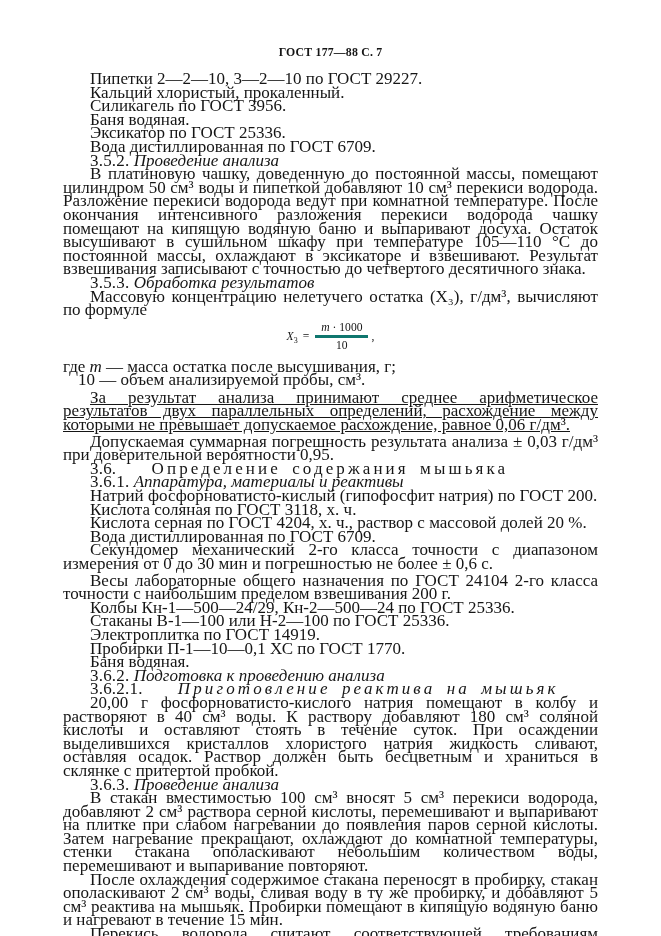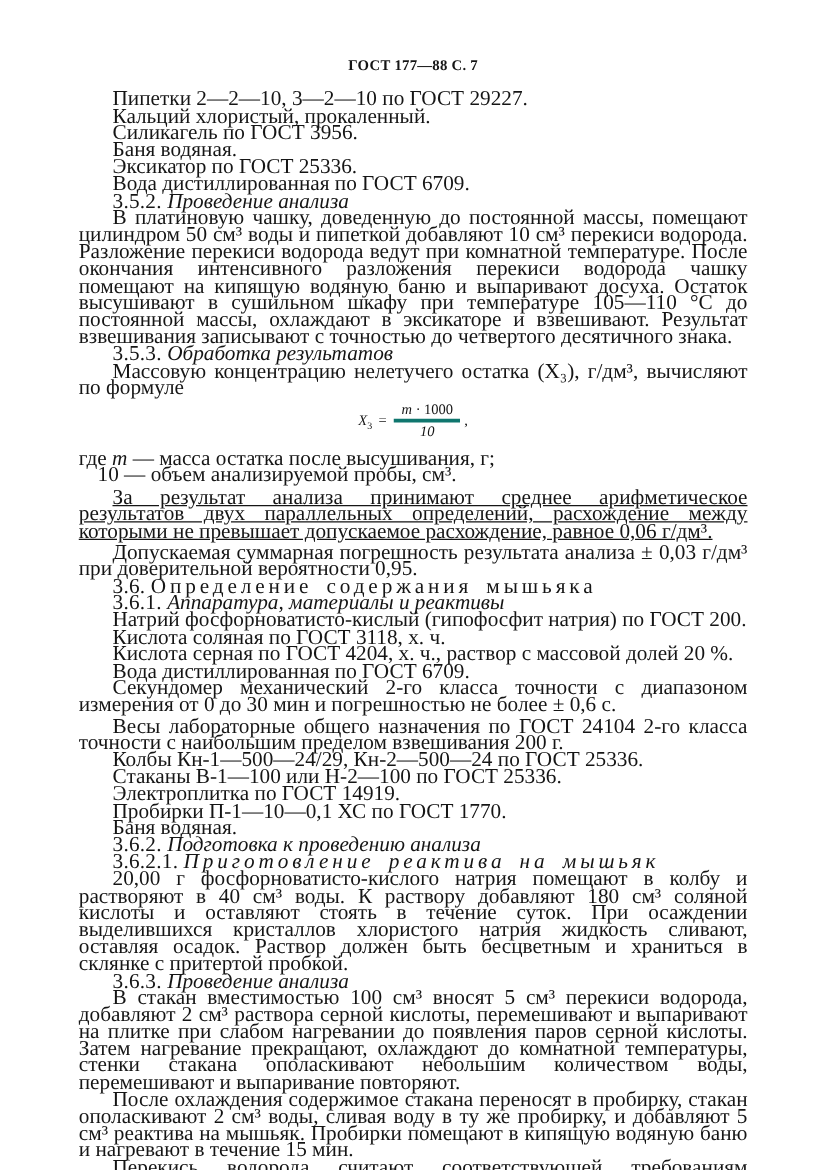--- a/index.html
+++ b/index.html
@@ -21,42 +21,42 @@
     font-size: 11.8px;
     line-height: 13px;
     margin-bottom: 13px;
     letter-spacing: 0.2px;
   }
   .content p { margin: 0; font-size: 17px; line-height: 13.6px; }
   .line  { text-indent: 27px; }
   .para  { text-indent: 27px; text-align: justify; }
   .jlast { text-align-last: justify; }
   .i  { font-style: italic; }
-  .sp { letter-spacing: 3.1px; word-spacing: 4px; }
+  .sp { letter-spacing: 3.1px; word-spacing: 4px; margin-left: 31px; }
   .hnum { letter-spacing: 0.2px; }
   .wline  { text-indent: 0; }
   .wline2 { text-indent: 0; padding-left: 15px; }
   .fi { font-style: italic; }
   .formula {
     text-align: center;
     margin: 5px 0 7px 0;
     font-size: 11.6px;
     line-height: 13px;
   }
   .formula sub { font-size: 8px; line-height: 0; }
   .feq { margin: 0 5px; }
   .frac {
     display: inline-block;
     vertical-align: middle;
     text-align: center;
     margin: 0 1px;
     position: relative; top: -1px;
   }
   .f-num { display: block; border-bottom: 3px solid #0f766e; padding: 0 6px 1px 6px; }
-  .f-den { display: block; padding-top: 1px; font-style: italic; }
+  .f-den { display: block; padding-top: 1px; }
   .ftail { margin-left: 2px; }
 </style>
 </head>
 <body>
 
 <div class="page">
   <div class="header">
     <span>ГОСТ 177—88 С. 7</span>
   </div>
   <div class="content" id="content">

